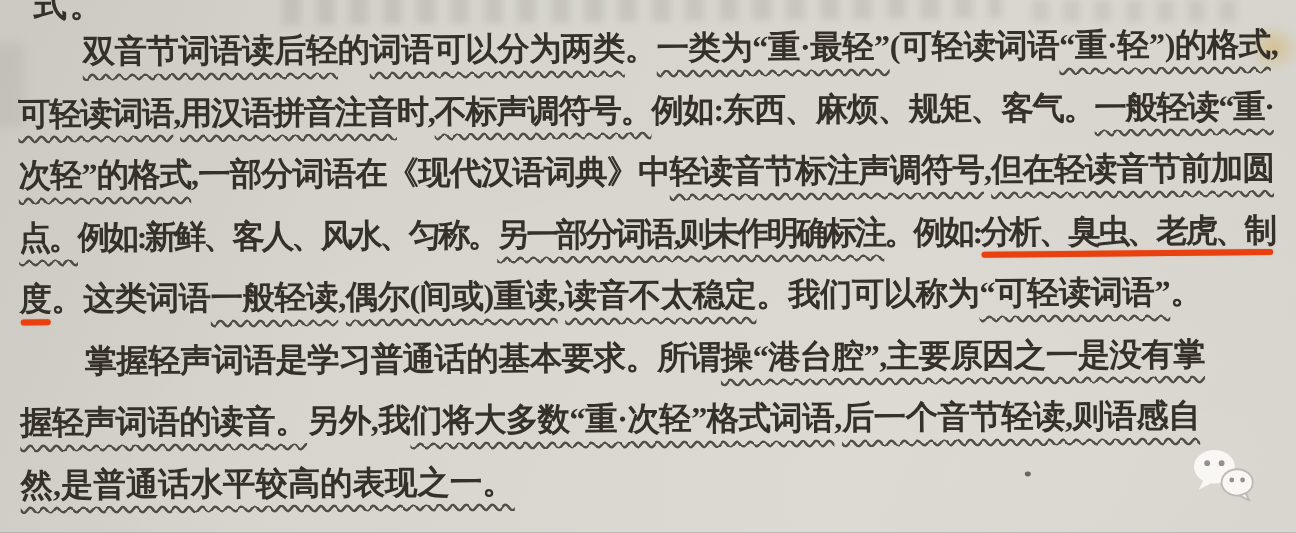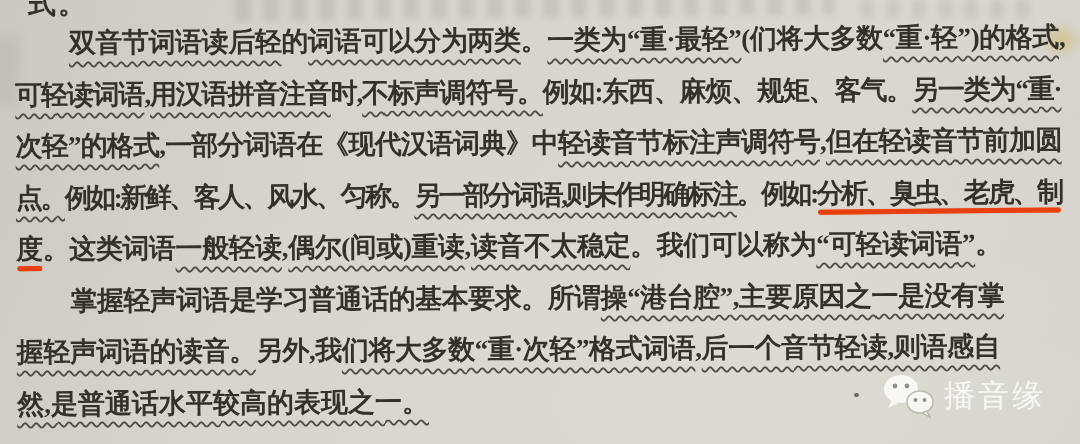--- a/index.html
+++ b/index.html
@@ -82,22 +82,22 @@
 
   <div class="ghost ghost-1"></div>
   <div class="ghost ghost-2"></div>
   <div class="ghost ghost-3"></div>
   <div class="stain"></div>
   <div class="speck"></div>
 
   <div class="clip-top">式。</div>
 
   <div class="text-block" id="text-block">
-      <div class="line indent" style="letter-spacing: -0.43px;"><span class="seg u-wavy">双音节词语读后轻</span><span class="seg u-none">的</span><span class="seg u-wavy">词语可以分为两类</span><span class="seg u-none">。</span><span class="seg u-wavy">一类为“重·最轻”</span><span class="seg u-none">(们将大多数</span><span class="seg u-wavy">“重·轻”)的格式</span><span class="seg u-none">,</span></div>
-      <div class="line" style="letter-spacing: -1.18px;"><span class="seg u-wavy">可轻读词语</span><span class="seg u-none">,</span><span class="seg u-wavy">用汉语拼音注音</span><span class="seg u-none">时,</span><span class="seg u-wavy">不标声调符号。</span><span class="seg u-none">例如:东西、麻烦、规矩、客气。</span><span class="seg u-wavy">另一类为“重·</span></div>
+      <div class="line indent" style="letter-spacing: -0.43px;"><span class="seg u-wavy">双音节词语读后轻</span><span class="seg u-none">的</span><span class="seg u-wavy">词语可以分为两类</span><span class="seg u-none">。</span><span class="seg u-wavy">一类为“重·最轻”</span><span class="seg u-none">(可轻读词语</span><span class="seg u-wavy">“重·轻”)的格式</span><span class="seg u-none">,</span></div>
+      <div class="line" style="letter-spacing: -1.18px;"><span class="seg u-wavy">可轻读词语</span><span class="seg u-none">,</span><span class="seg u-wavy">用汉语拼音注音</span><span class="seg u-none">时,</span><span class="seg u-wavy">不标声调符号。</span><span class="seg u-none">例如:东西、麻烦、规矩、客气。</span><span class="seg u-wavy">一般轻读“重·</span></div>
       <div class="line" style="letter-spacing: -0.81px;"><span class="seg u-wavy">次轻”的格式</span><span class="seg u-none">,</span><span class="seg u-none">一部分词语在《现代汉语词典》中</span><span class="seg u-wavy">轻读音节标注声调符号</span><span class="seg u-none">,</span><span class="seg u-wavy">但在轻读音节前加圆</span></div>
       <div class="line" style="letter-spacing: -2.51px;"><span class="seg u-wavy">点。</span><span class="seg u-none">例如:新鲜、客人、风水、匀称。</span><span class="seg u-wavy">另一部分词语,则未作明确标注</span><span class="seg u-none">。例如:</span><span class="seg u-red">分析、臭虫、老虎、制</span></div>
       <div class="line" style="letter-spacing: -0.44px;"><span class="seg u-red">度</span><span class="seg u-none">。这类词语</span><span class="seg u-wavy">一般轻读</span><span class="seg u-none">,</span><span class="seg u-wavy">偶尔(间或)重读</span><span class="seg u-none">,</span><span class="seg u-wavy">读音不太稳定</span><span class="seg u-none">。我们可以称为</span><span class="seg u-wavy">“可轻读词语”</span><span class="seg u-none">。</span></div>
       <div class="line indent" style="letter-spacing: -0.49px;"><span class="seg u-none">掌握轻声词语是学习普通话的基本要求。所谓</span><span class="seg u-wavy">操“港台腔”,主要原因之一是没有掌</span></div>
       <div class="line" style="letter-spacing: -0.44px;"><span class="seg u-wavy">握轻声词语的读音。</span><span class="seg u-none">另外,我</span><span class="seg u-wavy">们将大多数“重·次轻”格式词语</span><span class="seg u-none">,</span><span class="seg u-wavy">后一个音节轻读,则语感自</span></div>
       <div class="line"><span class="seg u-wavy">然,是普通话水平较高的表现之一。</span></div>
     </div>
 
   <div class="watermark">
     <svg width="52" height="44" viewBox="0 0 52 44" aria-hidden="true">
@@ -111,16 +111,15 @@
       <circle cx="24" cy="12" r="2.4" fill="#8f8c85"></circle>
 
       <g fill="#fbfaf7" stroke="#bdb9b1" stroke-width="1.6">
         <ellipse cx="37" cy="28" rx="13" ry="11"></ellipse>
         <path d="M44 37 L47 43 L39 39 Z"></path>
       </g>
 
       <circle cx="32.5" cy="26" r="2" fill="#8f8c85"></circle>
       <circle cx="41.5" cy="26" r="2" fill="#8f8c85"></circle>
     </svg>
-    <span class="wm-label">播音缘</span>
   </div>
 
 </div>
 
 </body></html>

